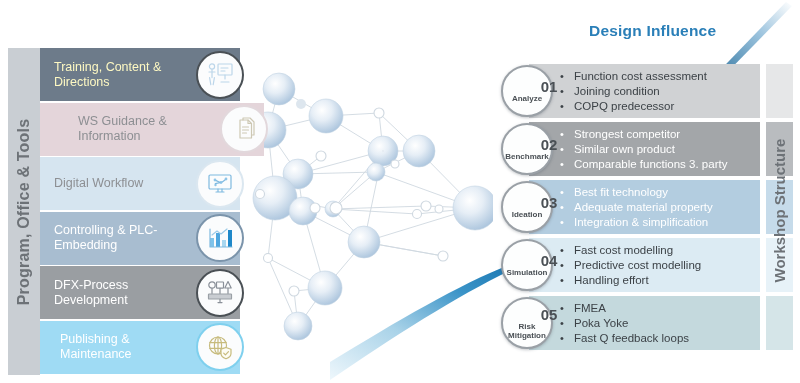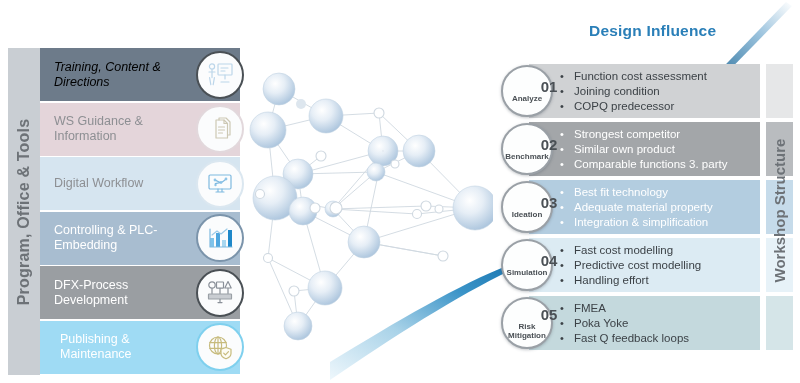--- a/index.html
+++ b/index.html
@@ -212,32 +212,32 @@
     <path d="M192 22 L200 22 L196 45 L188 41 Z" fill="#1471ad"></path>
     <path d="M196 23 C140 48 70 92 0 140 L0 122 C72 78 140 38 192 20 Z" fill="url(#gBot)"></path>
   </svg>
 
   <div id="left-panel">
     <div class="vlabel-col">
       <span class="vtxt">Program, Office &amp; Tools</span>
     </div>
     <div id="left-rows">
         <div class="prow" style="top: 0px; background: rgb(109, 123, 138);">
-          <div class="ptext" style="color: #000000; font-style: italic;">Training, Content &amp; Directions</div>
+          <div class="ptext" style="color: #fef9c3;">Training, Content &amp; Directions</div>
           <div class="pbadge" style="border: 2.5px solid rgb(74, 80, 85);">
             <svg width="30" height="30" viewBox="0 0 30 30" fill="none" stroke="#bcd6ea" stroke-width="1.2" stroke-linecap="round" stroke-linejoin="round">
               <rect x="13" y="4" width="14" height="11" rx="0.8"></rect>
               <path d="M20 15v4M16 22h8"></path>
               <circle cx="7" cy="6.5" r="2.6"></circle>
               <path d="M7 9.6v8M4 12h6M4.6 17.6l1.2 7M9.4 17.6l-1.2 7"></path>
               <path d="M16 8h7M16 11h4"></path>
             </svg>
           </div>
         </div>
-        <div class="prow" style="top: 54.5px; background: rgb(228, 213, 218);">
+        <div class="prow" style="top: 54.5px; background: rgb(228, 213, 218); padding-left: 24px;">
           <div class="ptext" style="color: rgb(141, 143, 147);">WS Guidance &amp; Information</div>
           <div class="pbadge" style="border: 2.5px solid rgb(226, 216, 220);">
             <svg width="30" height="30" viewBox="0 0 30 30" fill="none" stroke="#cdc8b4" stroke-width="1.2" stroke-linecap="round" stroke-linejoin="round">
               <path d="M11 6h8l3.5 3.5V24H11z"></path>
               <path d="M19 6v3.5h3.5"></path>
               <path d="M13.5 13h6M13.5 16h6M13.5 19h4"></path>
               <path d="M14 6V4h7l4 4v13h-2"></path>
             </svg>
           </div>
         </div>

